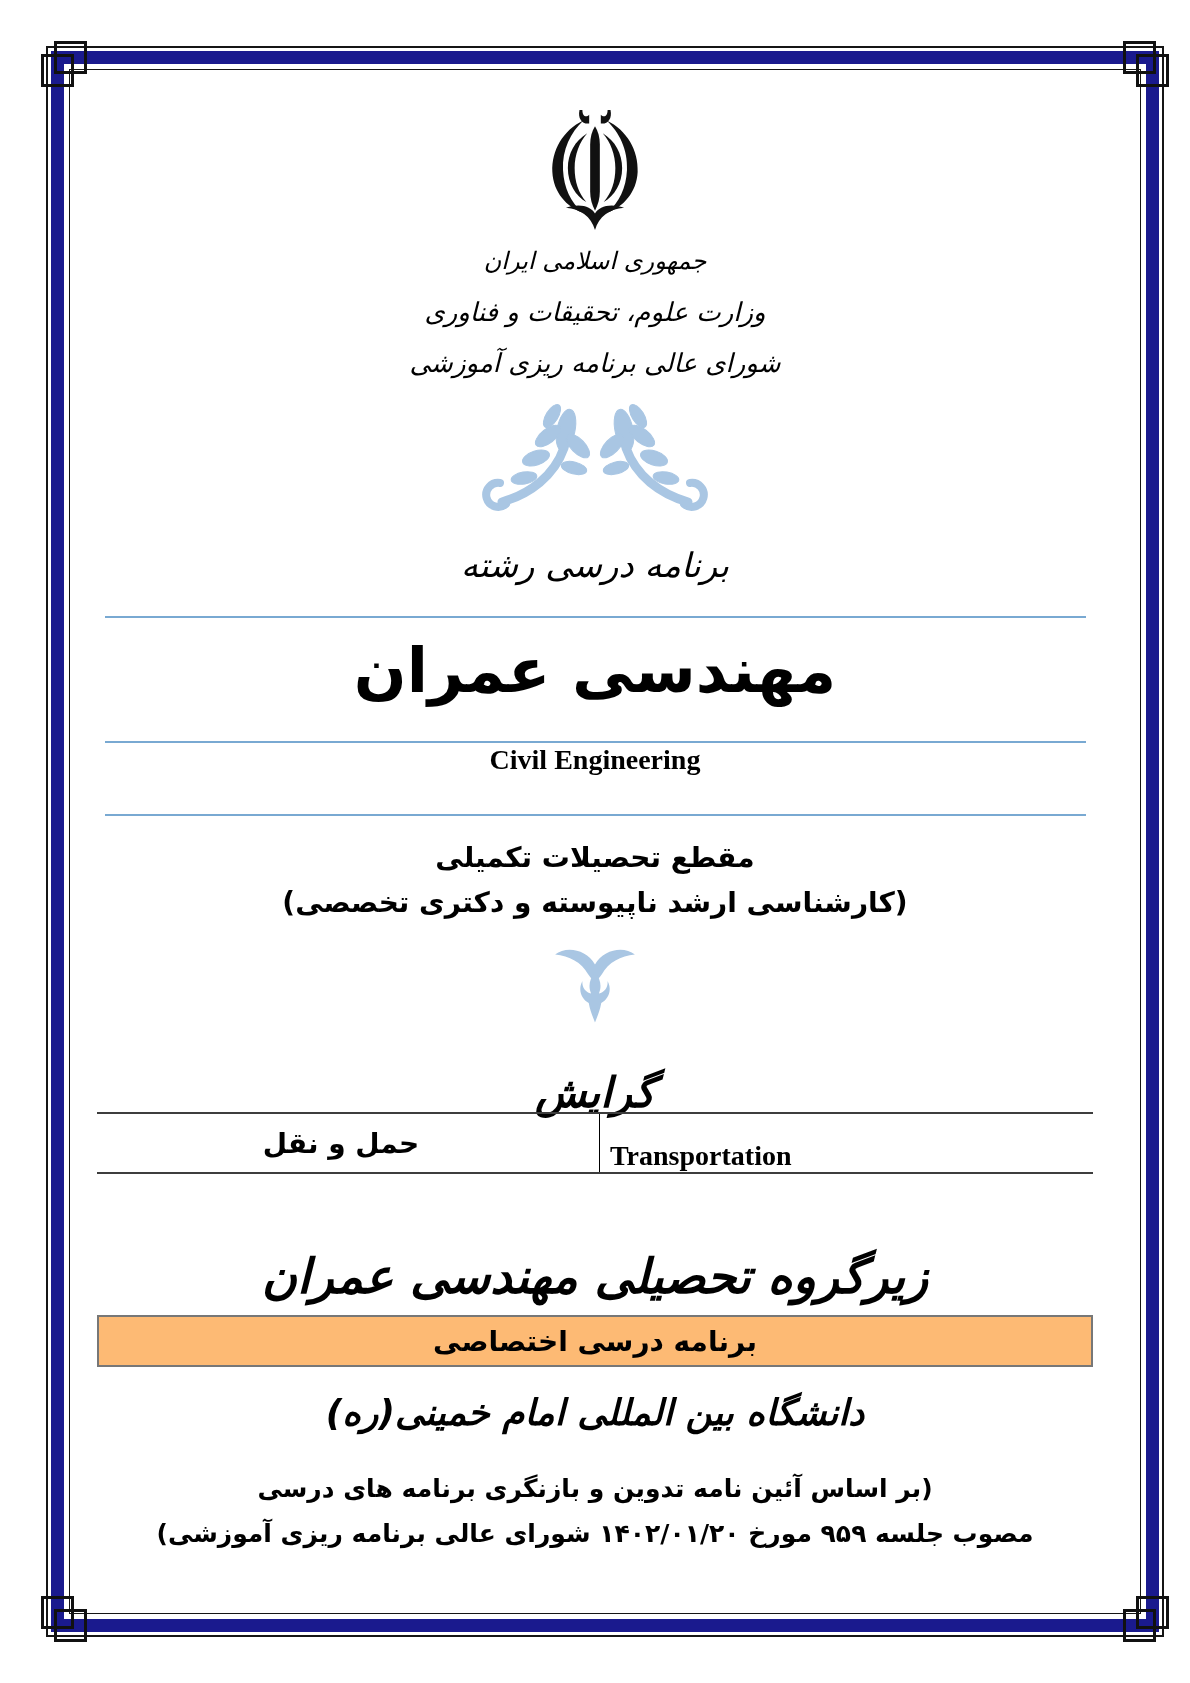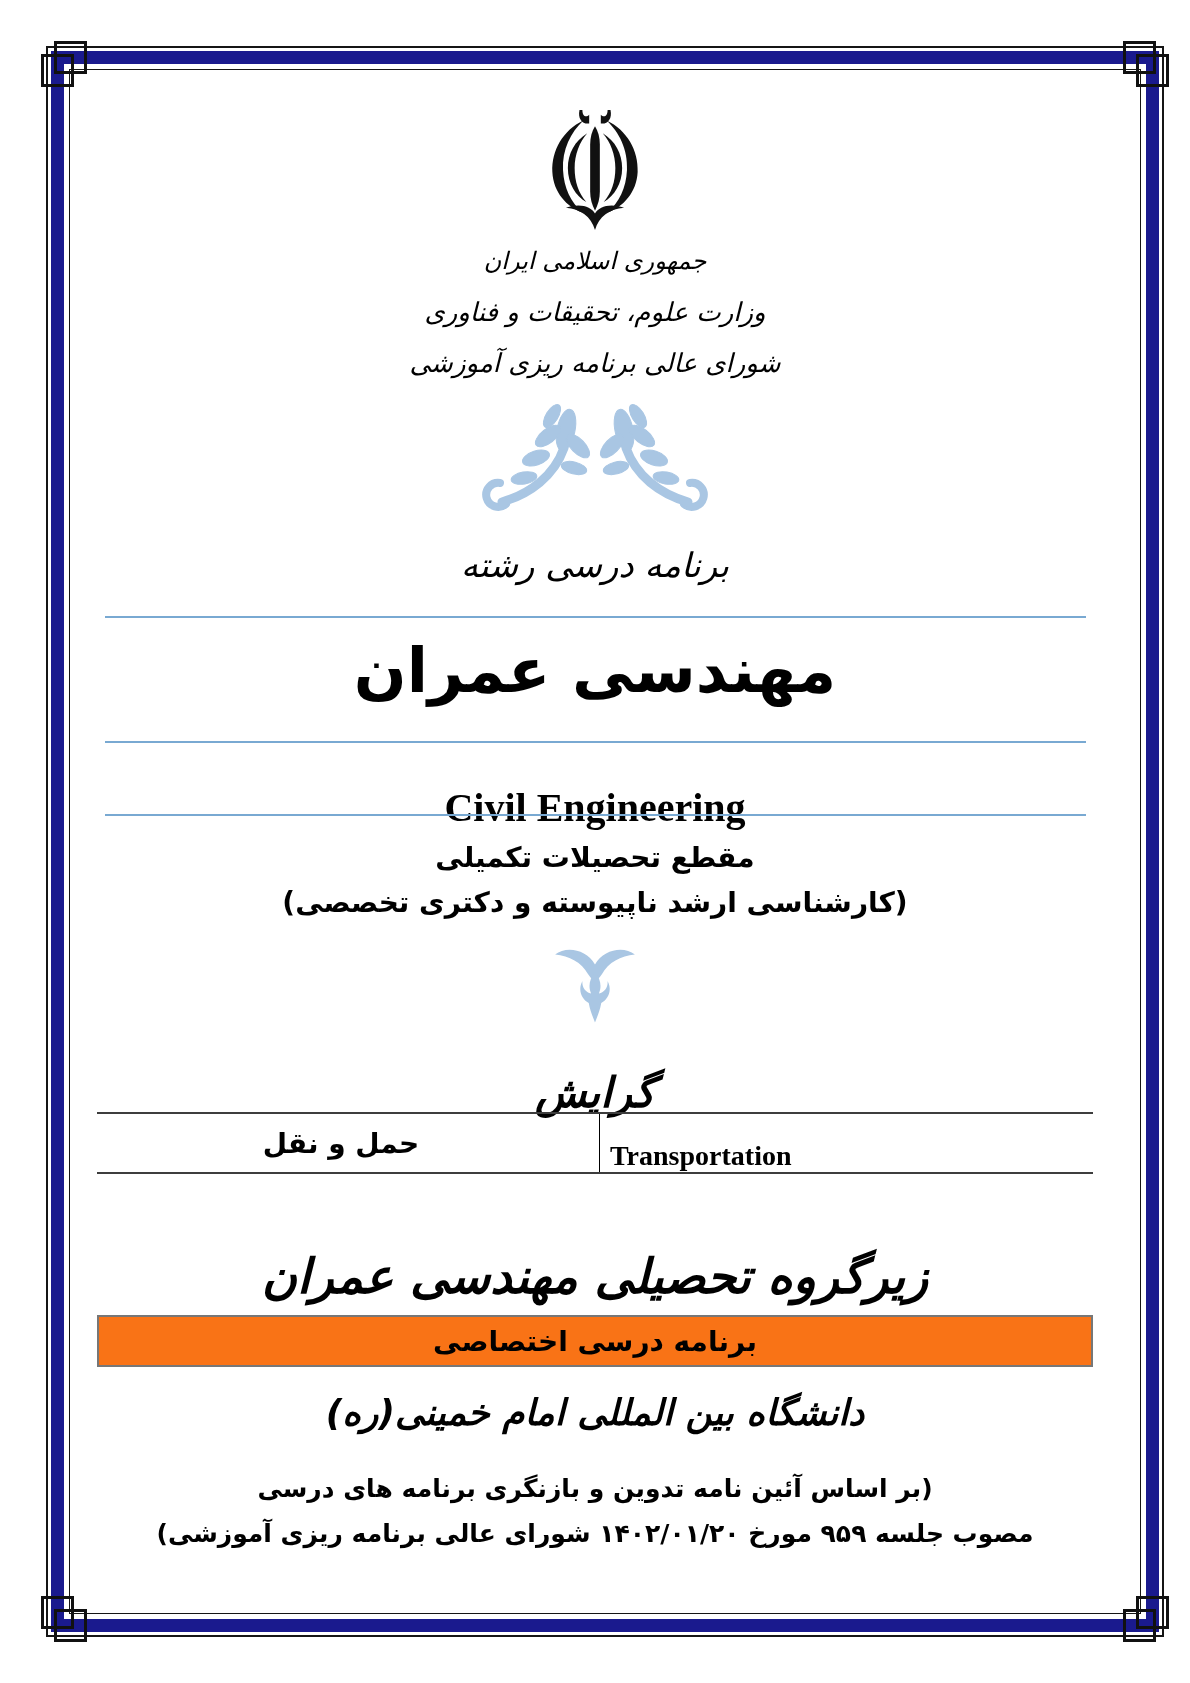--- a/index.html
+++ b/index.html
@@ -40,21 +40,21 @@
   .flourish .mirror { transform: scaleX(-1); }
 
   .intro-callig { top: 545px; font-size: 34px; font-style: italic; direction: rtl; }
 
   .rule { position: absolute; left: 10px; width: 981px; height: 2px; background: #79a9d2; }
   .rule-1 { top: 616px; }
   .rule-2 { top: 741px; }
   .rule-3 { top: 814px; }
 
   .title-fa { top: 628px; font-size: 62px; font-weight: bold; direction: rtl; line-height: 1.4; }
-  .title-en { top: 784px; font-size: 40px; font-weight: bold; font-family: "Liberation Serif", serif; }
+  .title-en { top: 744px; font-size: 28px; font-weight: bold; font-family: "Liberation Serif", serif; }
 
   .level-line   { top: 841px; font-size: 28px; font-weight: bold; direction: rtl; }
   .degrees-line { top: 886px; font-size: 28px; font-weight: bold; direction: rtl; }
 
   .trefoil { top: 938px; }
   .trefoil svg { width: 126px; height: 86px; }
 
   .orientation-label { top: 1032px; font-size: 42px; font-style: italic; font-weight: bold; direction: rtl; margin-top: 36px; }
 
   .spec-table { position: absolute; top: 1112px; left: 2px; width: 996px; height: 58px;
@@ -62,21 +62,21 @@
                 display: flex; }
   .spec-cell-fa { width: 503px; display: flex; align-items: center; justify-content: center;
                   padding-left: 0; box-sizing: border-box; border-right: 1.5px solid #000; }
   .spec-cell-fa span { font-size: 28px; font-weight: bold; direction: rtl; margin-right: 14px; }
   .spec-cell-en { flex: 1; display: flex; align-items: flex-end; }
   .spec-cell-en span { font-family: "Liberation Serif", serif; font-size: 28px; font-weight: bold; margin-left: 10px; }
 
   .subgroup-callig { top: 1228px; font-size: 48px; font-style: italic; font-weight: bold; direction: rtl; margin-top: 20px; }
 
   .banner { position: absolute; top: 1315px; left: 2px; width: 996px; height: 52px;
-            background: #f97316; border: 2px solid #777; box-sizing: border-box;
+            background: #fdba74; border: 2px solid #777; box-sizing: border-box;
             display: flex; align-items: center; justify-content: center; }
   .banner span { font-size: 28px; font-weight: bold; direction: rtl; }
 
   .university-callig { top: 1392px; font-size: 36px; font-style: italic; font-weight: bold; direction: rtl; }
 
   .foot-line { font-size: 25px; font-weight: bold; direction: rtl; }
   .foot-1 { top: 1474px; }
   .foot-2 { top: 1519px; }
 </style>
 </head>

